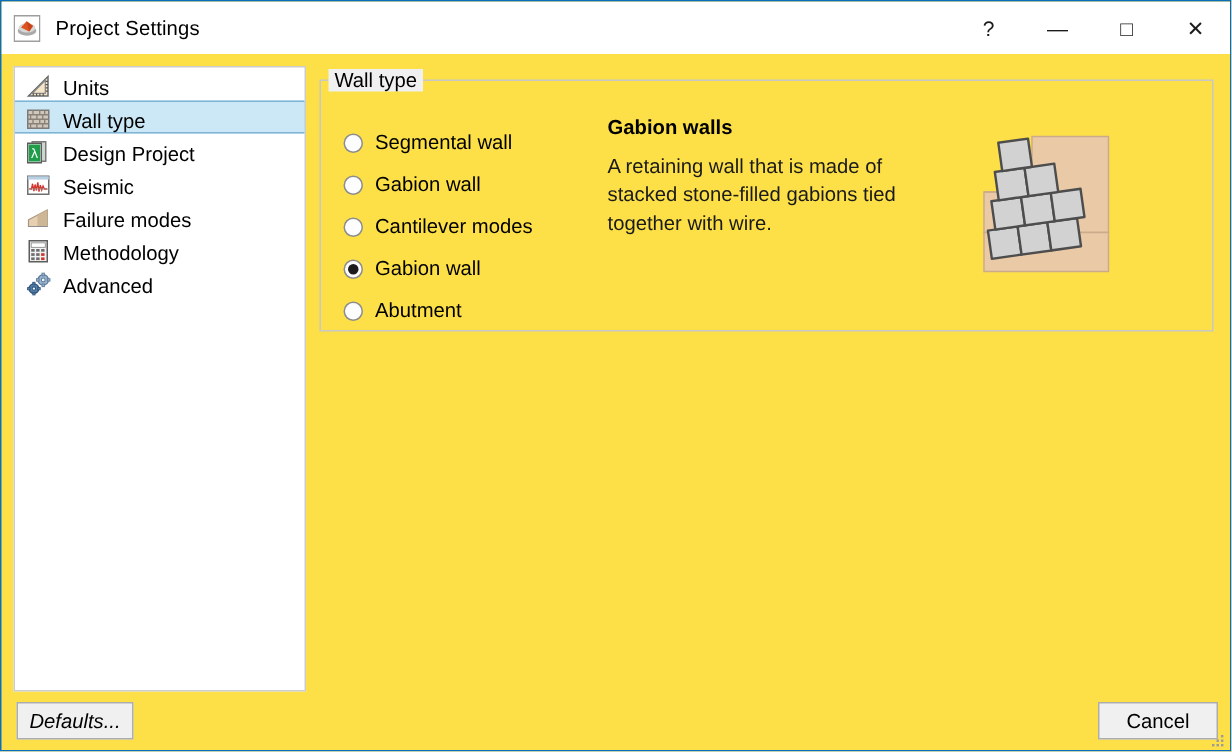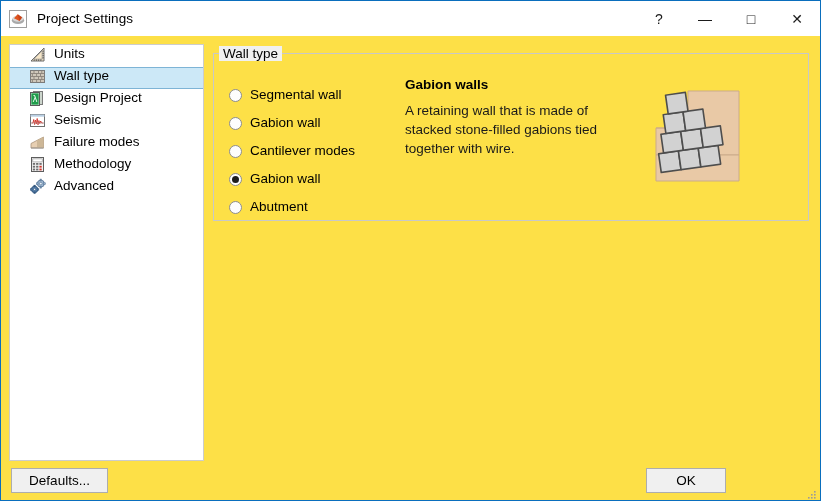--- a/index.html
+++ b/index.html
@@ -67,22 +67,22 @@
     width: 195px;
     height: 417px;
     background: #ffffff;
     border: 1px solid #cccccc;
     box-sizing: border-box;
     overflow: hidden;
   }
   .side-item {
     height: 22px;
     display: flex;
-    align-items: flex-start;
-    padding-left: 19px;
+    align-items: flex-end;
+    padding-left: 7px;
     box-sizing: border-box;
     margin: 0 -1px;
     border: 1px solid transparent;
   }
   .side-item.selected {
     background: #cce8f7;
     border: 1px solid #7eb4d6;
   }
   .side-icon {
     width: 17px;
@@ -187,21 +187,21 @@
     border: 1px solid #adadad;
     box-sizing: border-box;
     font-family: "Liberation Sans", sans-serif;
     font-size: 13.5px;
     color: #000000;
     display: flex;
     align-items: center;
     justify-content: center;
     padding: 0;
   }
-  .btn-defaults { left: 10px;  top: 467px; width: 97px; }
+  .btn-defaults { left: 10px;  top: 467px; width: 78px; font-style: italic; }
   .btn-ok {       left: 645px; top: 467px; width: 80px; }
   .btn-cancel {   left: 731px; top: 467px; width: 80px; }
   .grip {
     position: absolute;
     right: 3px;
     bottom: 2px;
     width: 12px;
     height: 12px;
   }
 </style>
@@ -423,21 +423,21 @@
 
         <rect x="26" y="24" width="20" height="19"></rect>
         <rect x="46" y="24" width="20" height="19"></rect>
 
         <rect x="31" y="5" width="20" height="19"></rect>
       </g>
     </svg>
   </div>
 
   <button class="btn btn-defaults">Defaults...</button>
-  <button class="btn btn-ok">OK</button>
+  <button class="btn btn-cancel">Cancel</button>
 
   <div class="grip">
     <svg width="12" height="12" viewBox="0 0 12 12">
       <g fill="#9a9a9a">
         <rect x="9" y="3" width="1.6" height="1.6"></rect>
         <rect x="6" y="6" width="1.6" height="1.6"></rect>
         <rect x="9" y="6" width="1.6" height="1.6"></rect>
         <rect x="3" y="9" width="1.6" height="1.6"></rect>
         <rect x="6" y="9" width="1.6" height="1.6"></rect>
         <rect x="9" y="9" width="1.6" height="1.6"></rect>

